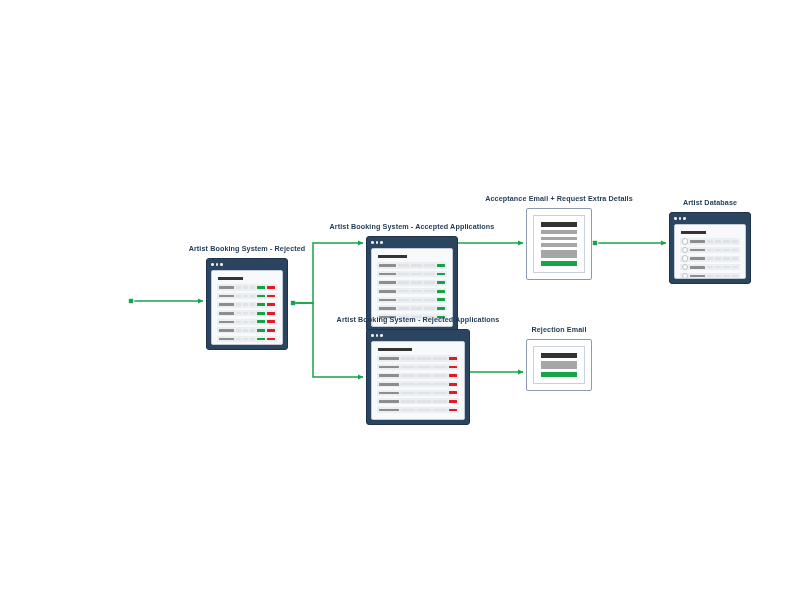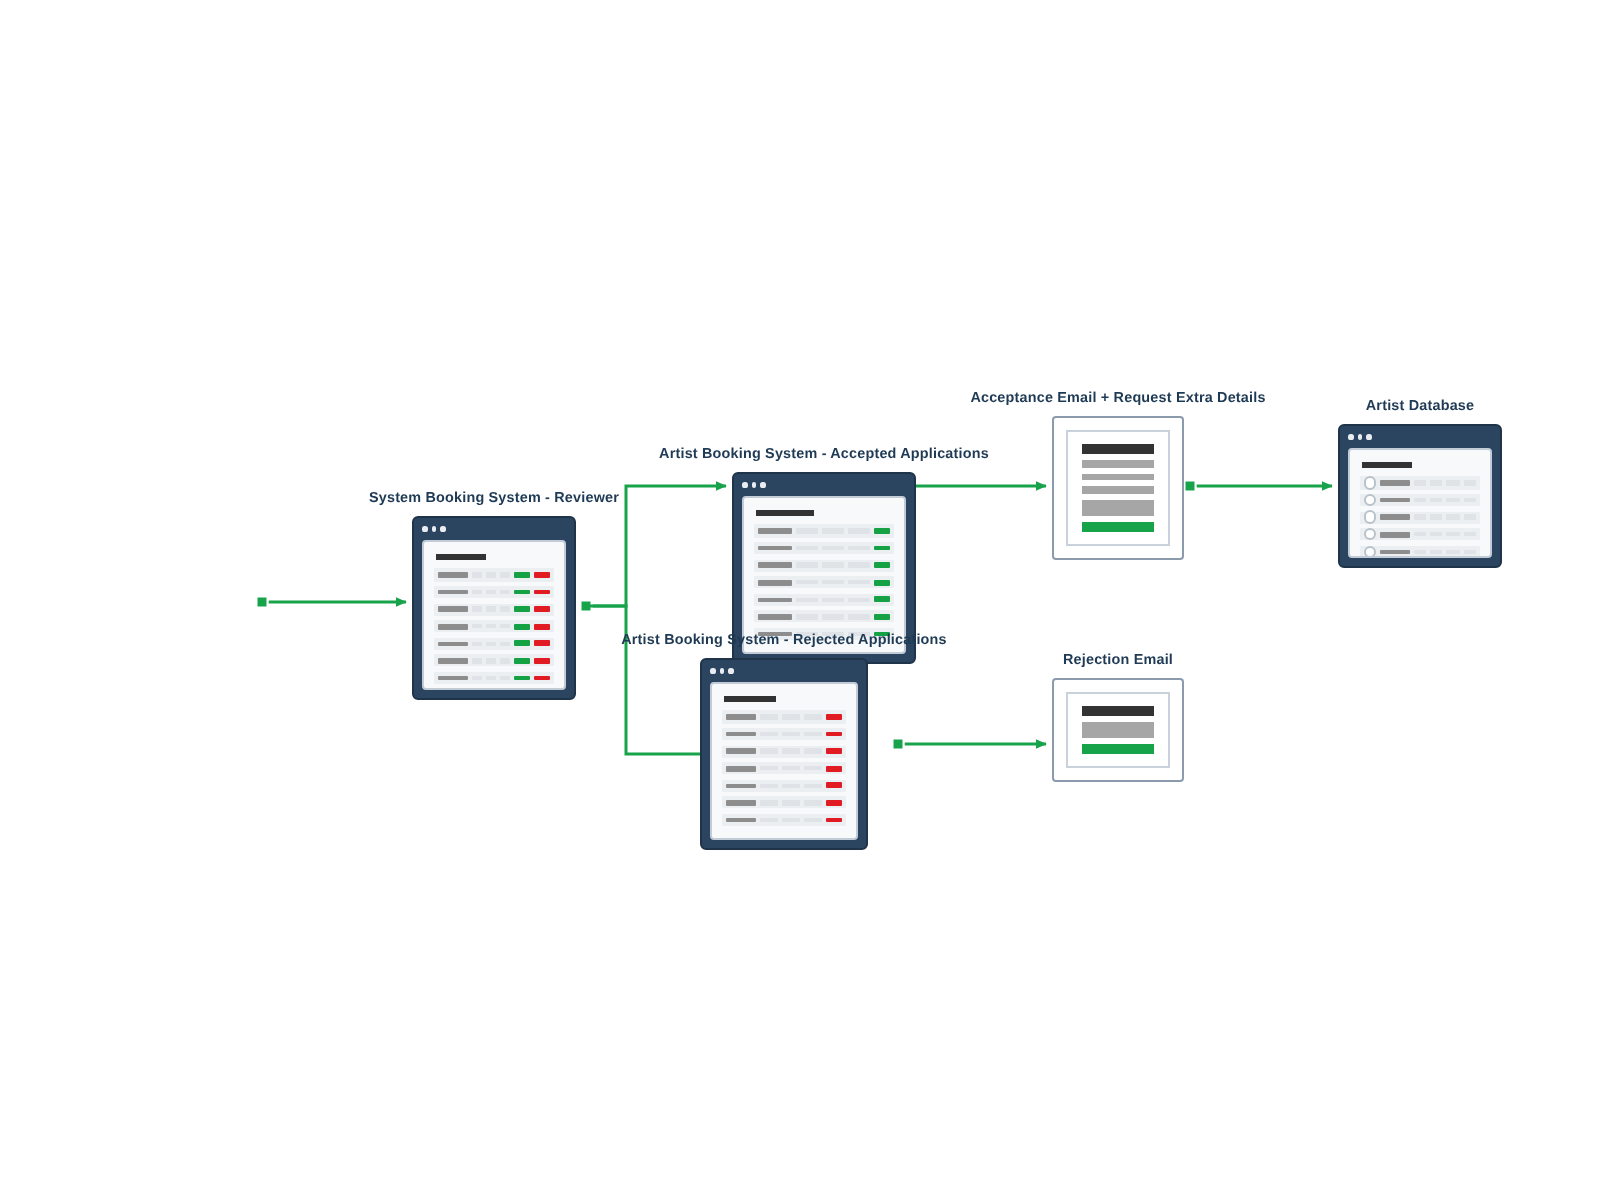--- a/index.html
+++ b/index.html
@@ -237,21 +237,21 @@
     </g>
 
     <g>
       <line x1="449" y1="372" x2="523" y2="372" stroke="#17a34a" stroke-width="1.5" marker-end="url(#arrow)"></line>
       <rect x="446.2" y="369.2" width="5.6" height="5.6" fill="#17a34a" stroke="#ffffff" stroke-width="1.1"></rect>
     </g>
   </svg>
 
 
   <div class="node" id="node-reviewer" style="left:206px; top:258px; width:82px; height:92px;">
-    <div class="node-label">System Booking System - Reviewer</div>
+    <div class="node-label">Artist Booking System - Rejected</div>
     <div class="win">
       <div class="win-bar">
         <span class="dot"></span>
         <span class="dot"></span>
         <span class="dot"></span>
       </div>
       <div class="win-body">
         <div class="tbl-head"></div>
         <div id="reviewer-rows">
             <div class="tbl-row">
@@ -373,21 +373,21 @@
               <span class="cell-data"></span>
               <span class="cell-data"></span>
               <span class="cell-data"></span>
               <span class="chip chip-green"></span>
             </div>
           </div>
       </div>
     </div>
   </div>
 
-  <div class="node" id="node-rejected" style="left:350px; top:329px; width:84px; height:96px;">
+  <div class="node" id="node-rejected" style="left:366px; top:329px; width:104px; height:96px;">
     <div class="node-label">Artist Booking System - Rejected Applications</div>
     <div class="win">
       <div class="win-bar">
         <span class="dot"></span>
         <span class="dot"></span>
         <span class="dot"></span>
       </div>
       <div class="win-body">
         <div class="tbl-head"></div>
         <div id="rejected-rows">

